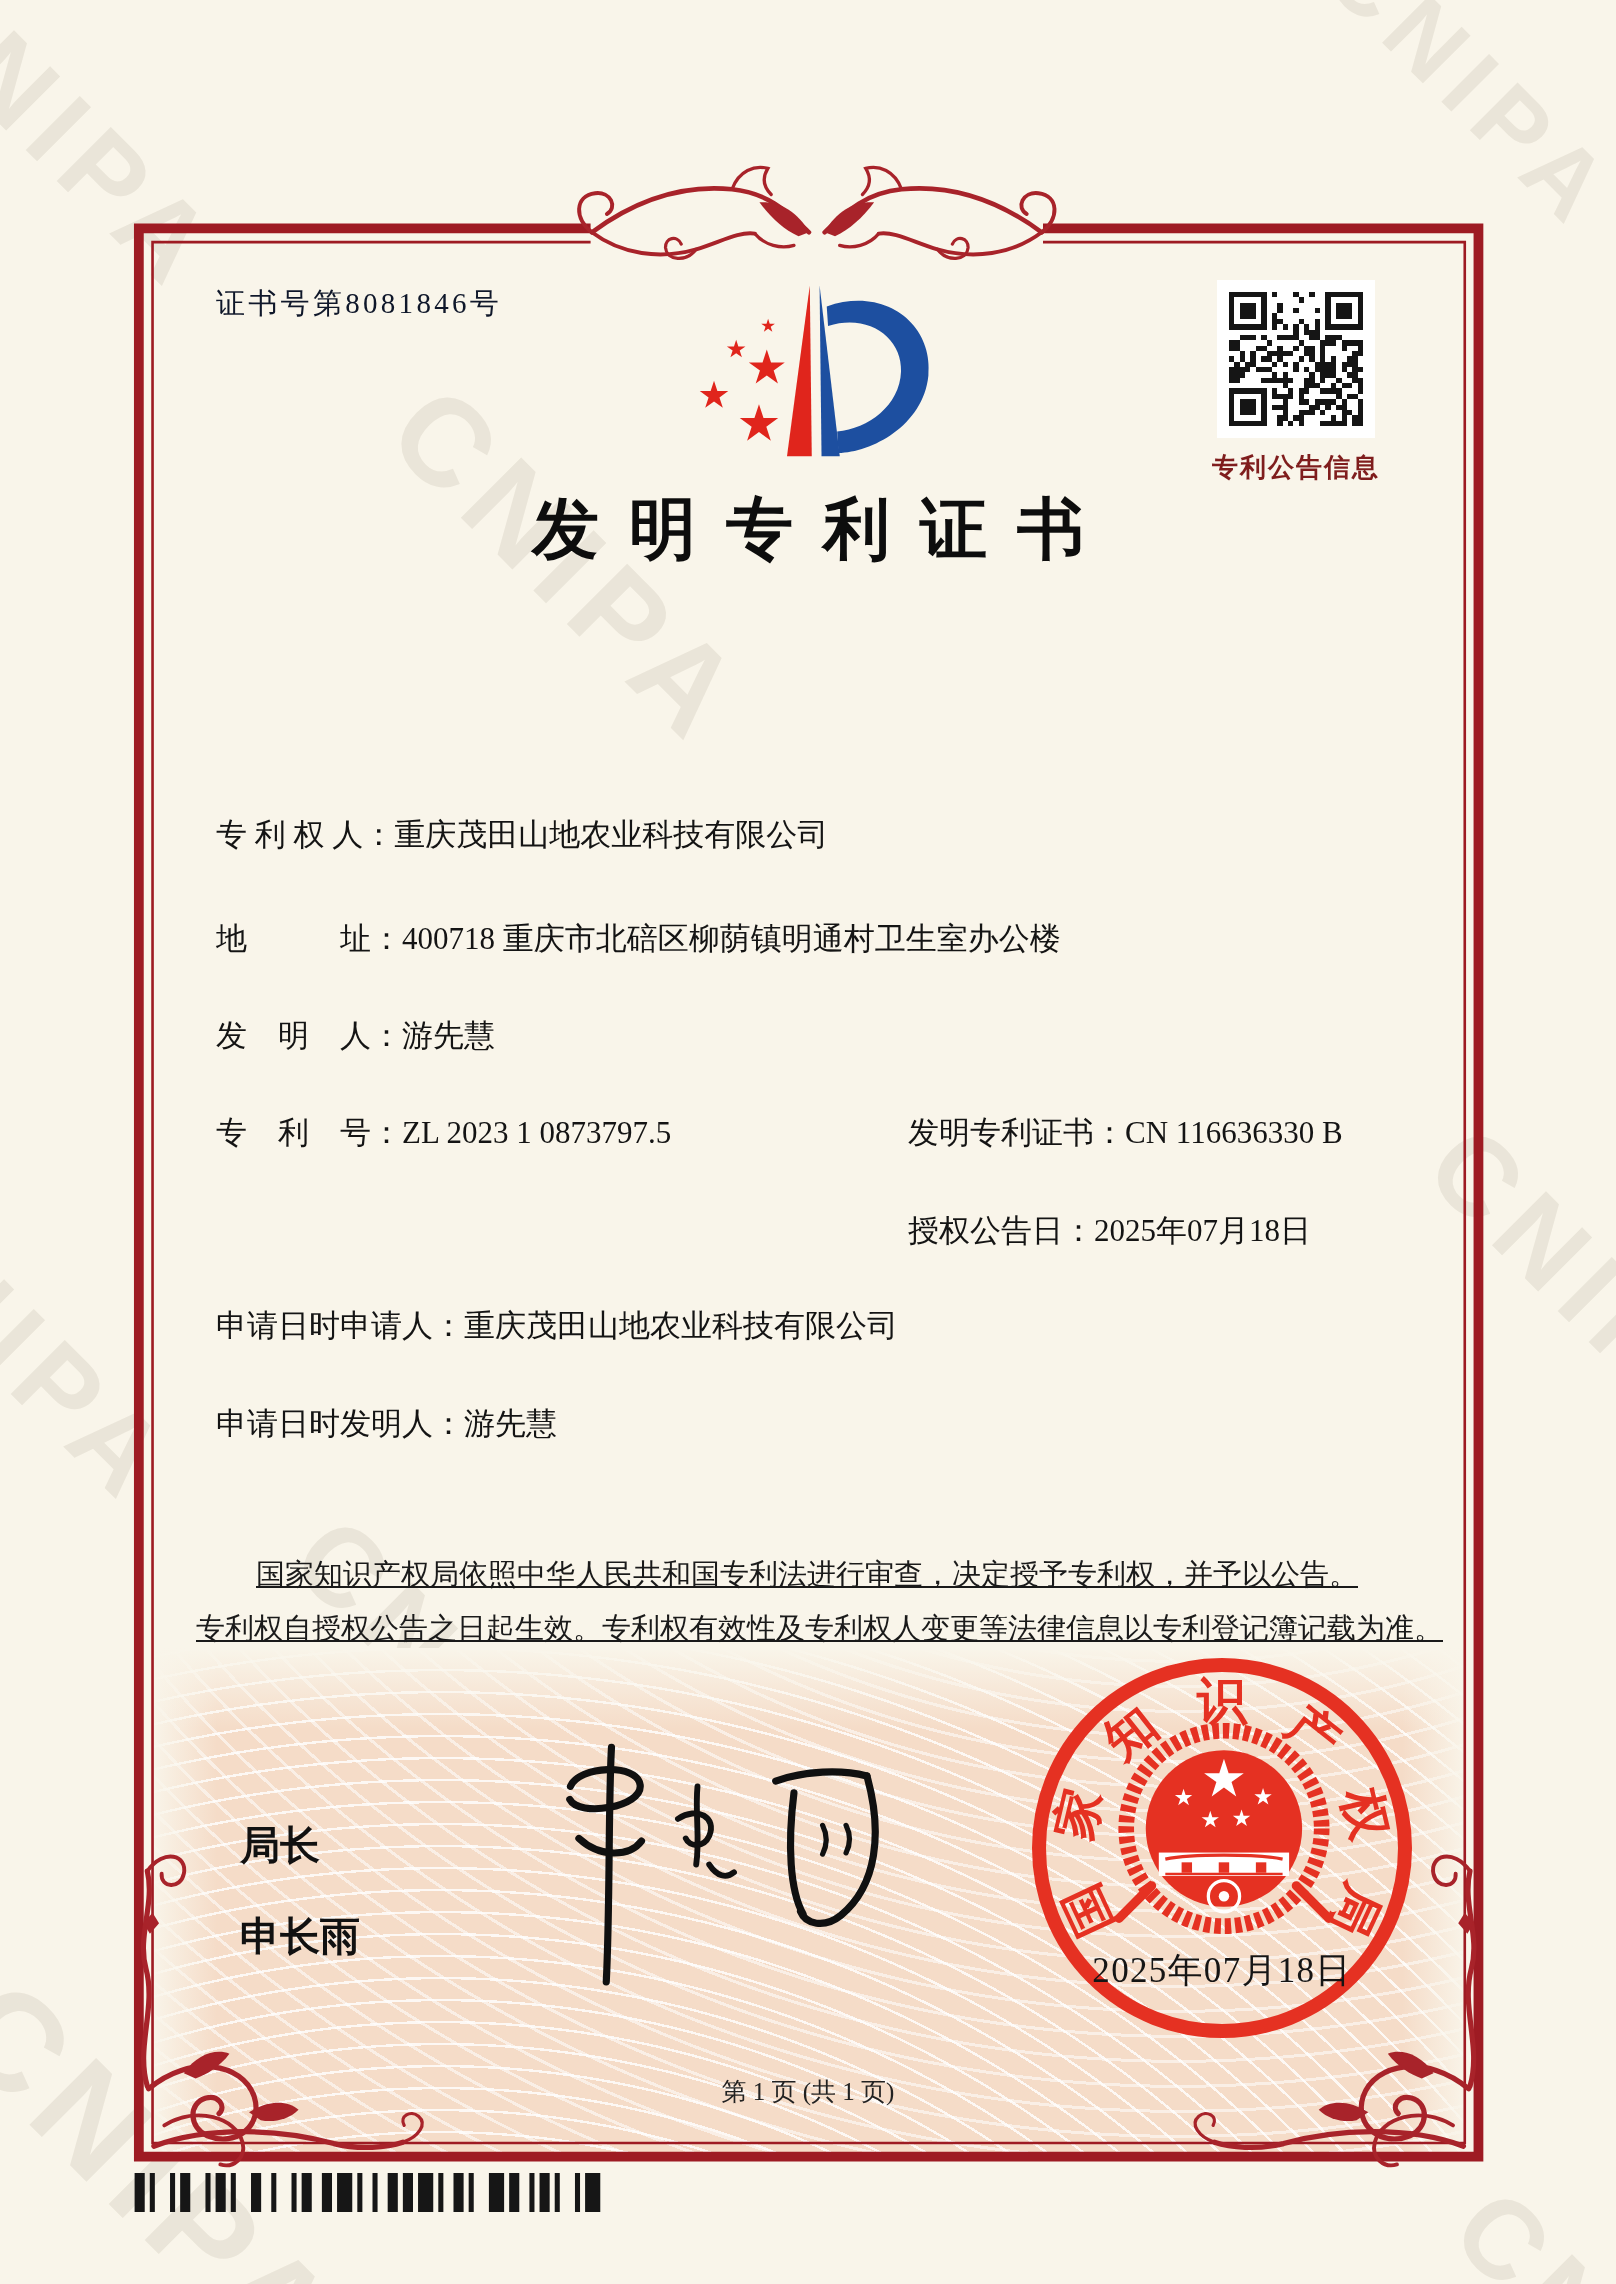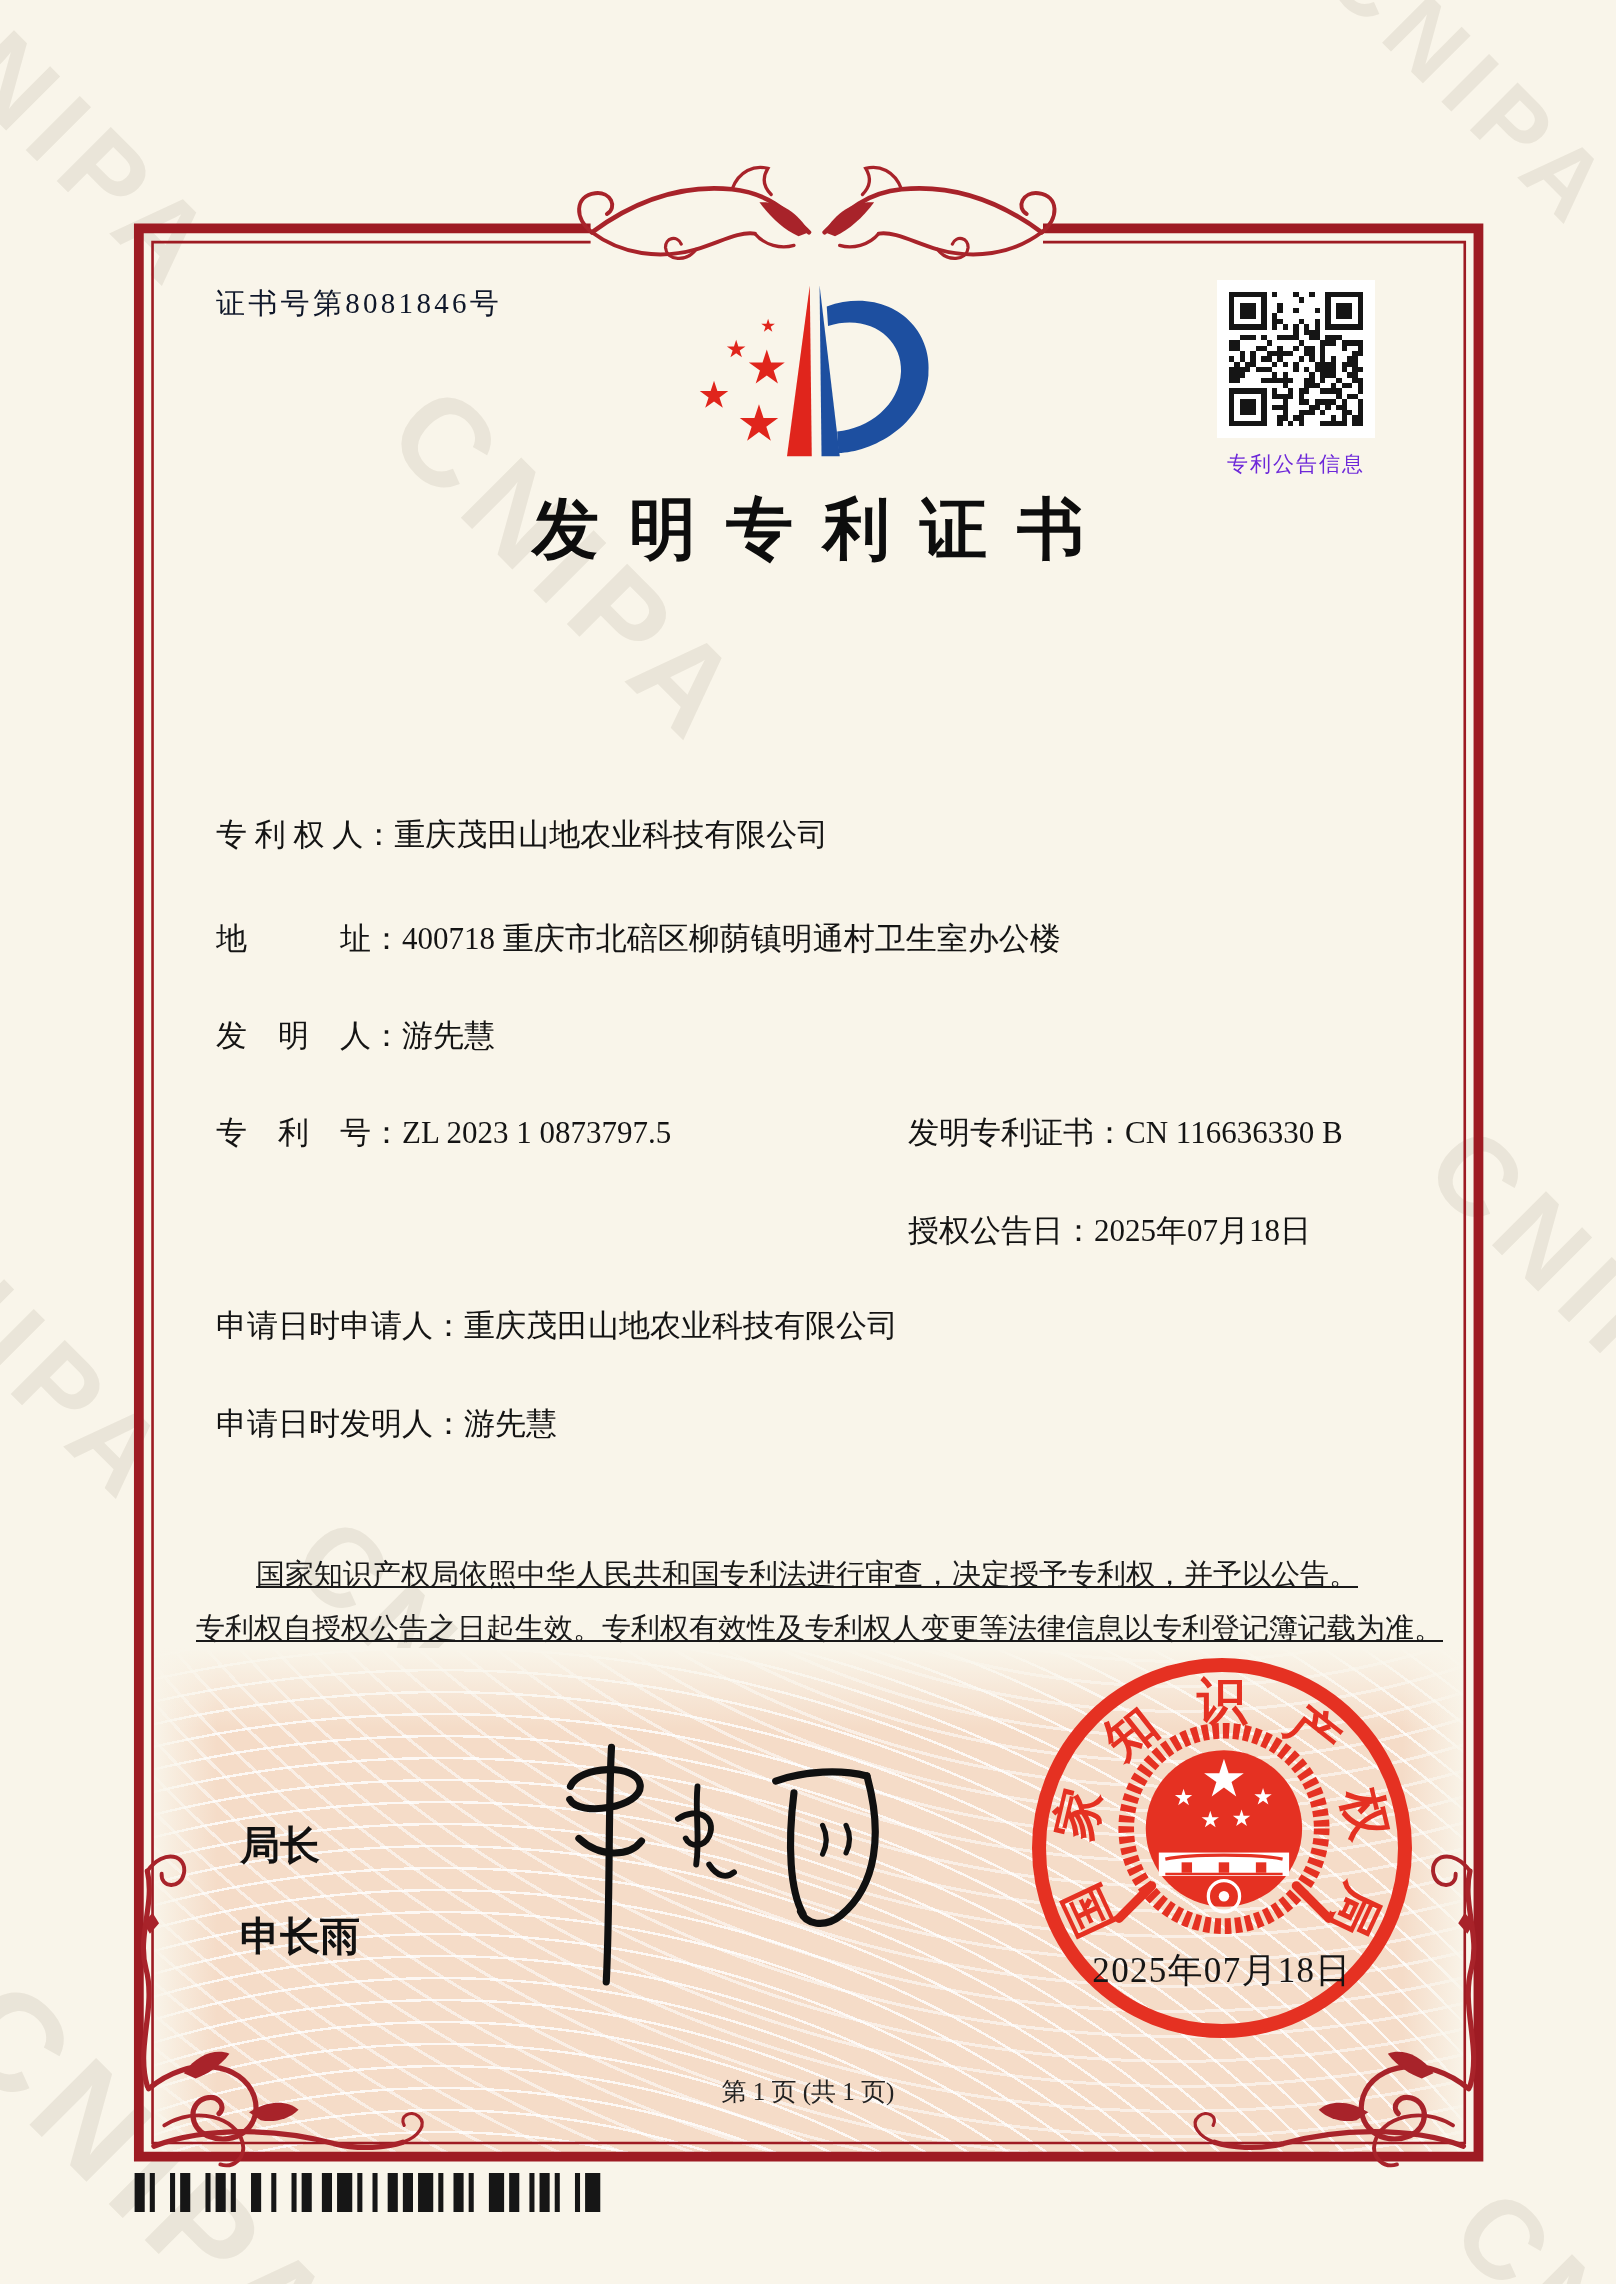--- a/index.html
+++ b/index.html
@@ -33,21 +33,21 @@
       linear-gradient(90deg,#f9f5ea 0%, rgba(249,245,234,0) 5%, rgba(249,245,234,0) 95%, #f9f5ea 100%);
   }
   
   .frame-svg{position:absolute; z-index:2; left:0; top:0;}
   
   .content{position:absolute; inset:0; z-index:3;}
   .certno{position:absolute; left:216px; top:284px; font-size:29px; letter-spacing:3.3px; color:#0f172a;}
   .qrbox{position:absolute; left:1217px; top:280px; width:158px; height:158px; background:#ffffff;}
   .qrbox svg{position:absolute; left:11.7px; top:11.7px;}
   .qrlabel{position:absolute; left:1198px; top:450px; width:196px; text-align:center;
-           font-size:21px; letter-spacing:2px; color:#6d28d9;}
+           font-size:26px; letter-spacing:2px; color:#7f1d1d;font-weight:bold;}
   .title{position:absolute; left:0; top:484px; width:100%; text-align:center;
          font-size:67px; font-weight:700; letter-spacing:30px; padding-left:30px; box-sizing:border-box; color:#0d0d0d;}
   .row{position:absolute; font-size:31px; white-space:nowrap; color:#141414;}
   .row .lab{color:#141414;}
   .row .val{color:#141414;}
   .para{position:absolute; left:196px; width:1239px; font-size:29px; line-height:1.0;
         color:#1a1a1a; white-space:nowrap;text-decoration:underline;}
   .para.indent{text-indent:60px;}
   .sig-label{position:absolute; left:240px; font-size:40px; font-weight:700;
              font-family:"Liberation Sans","DejaVu Sans",sans-serif; color:#111;}

